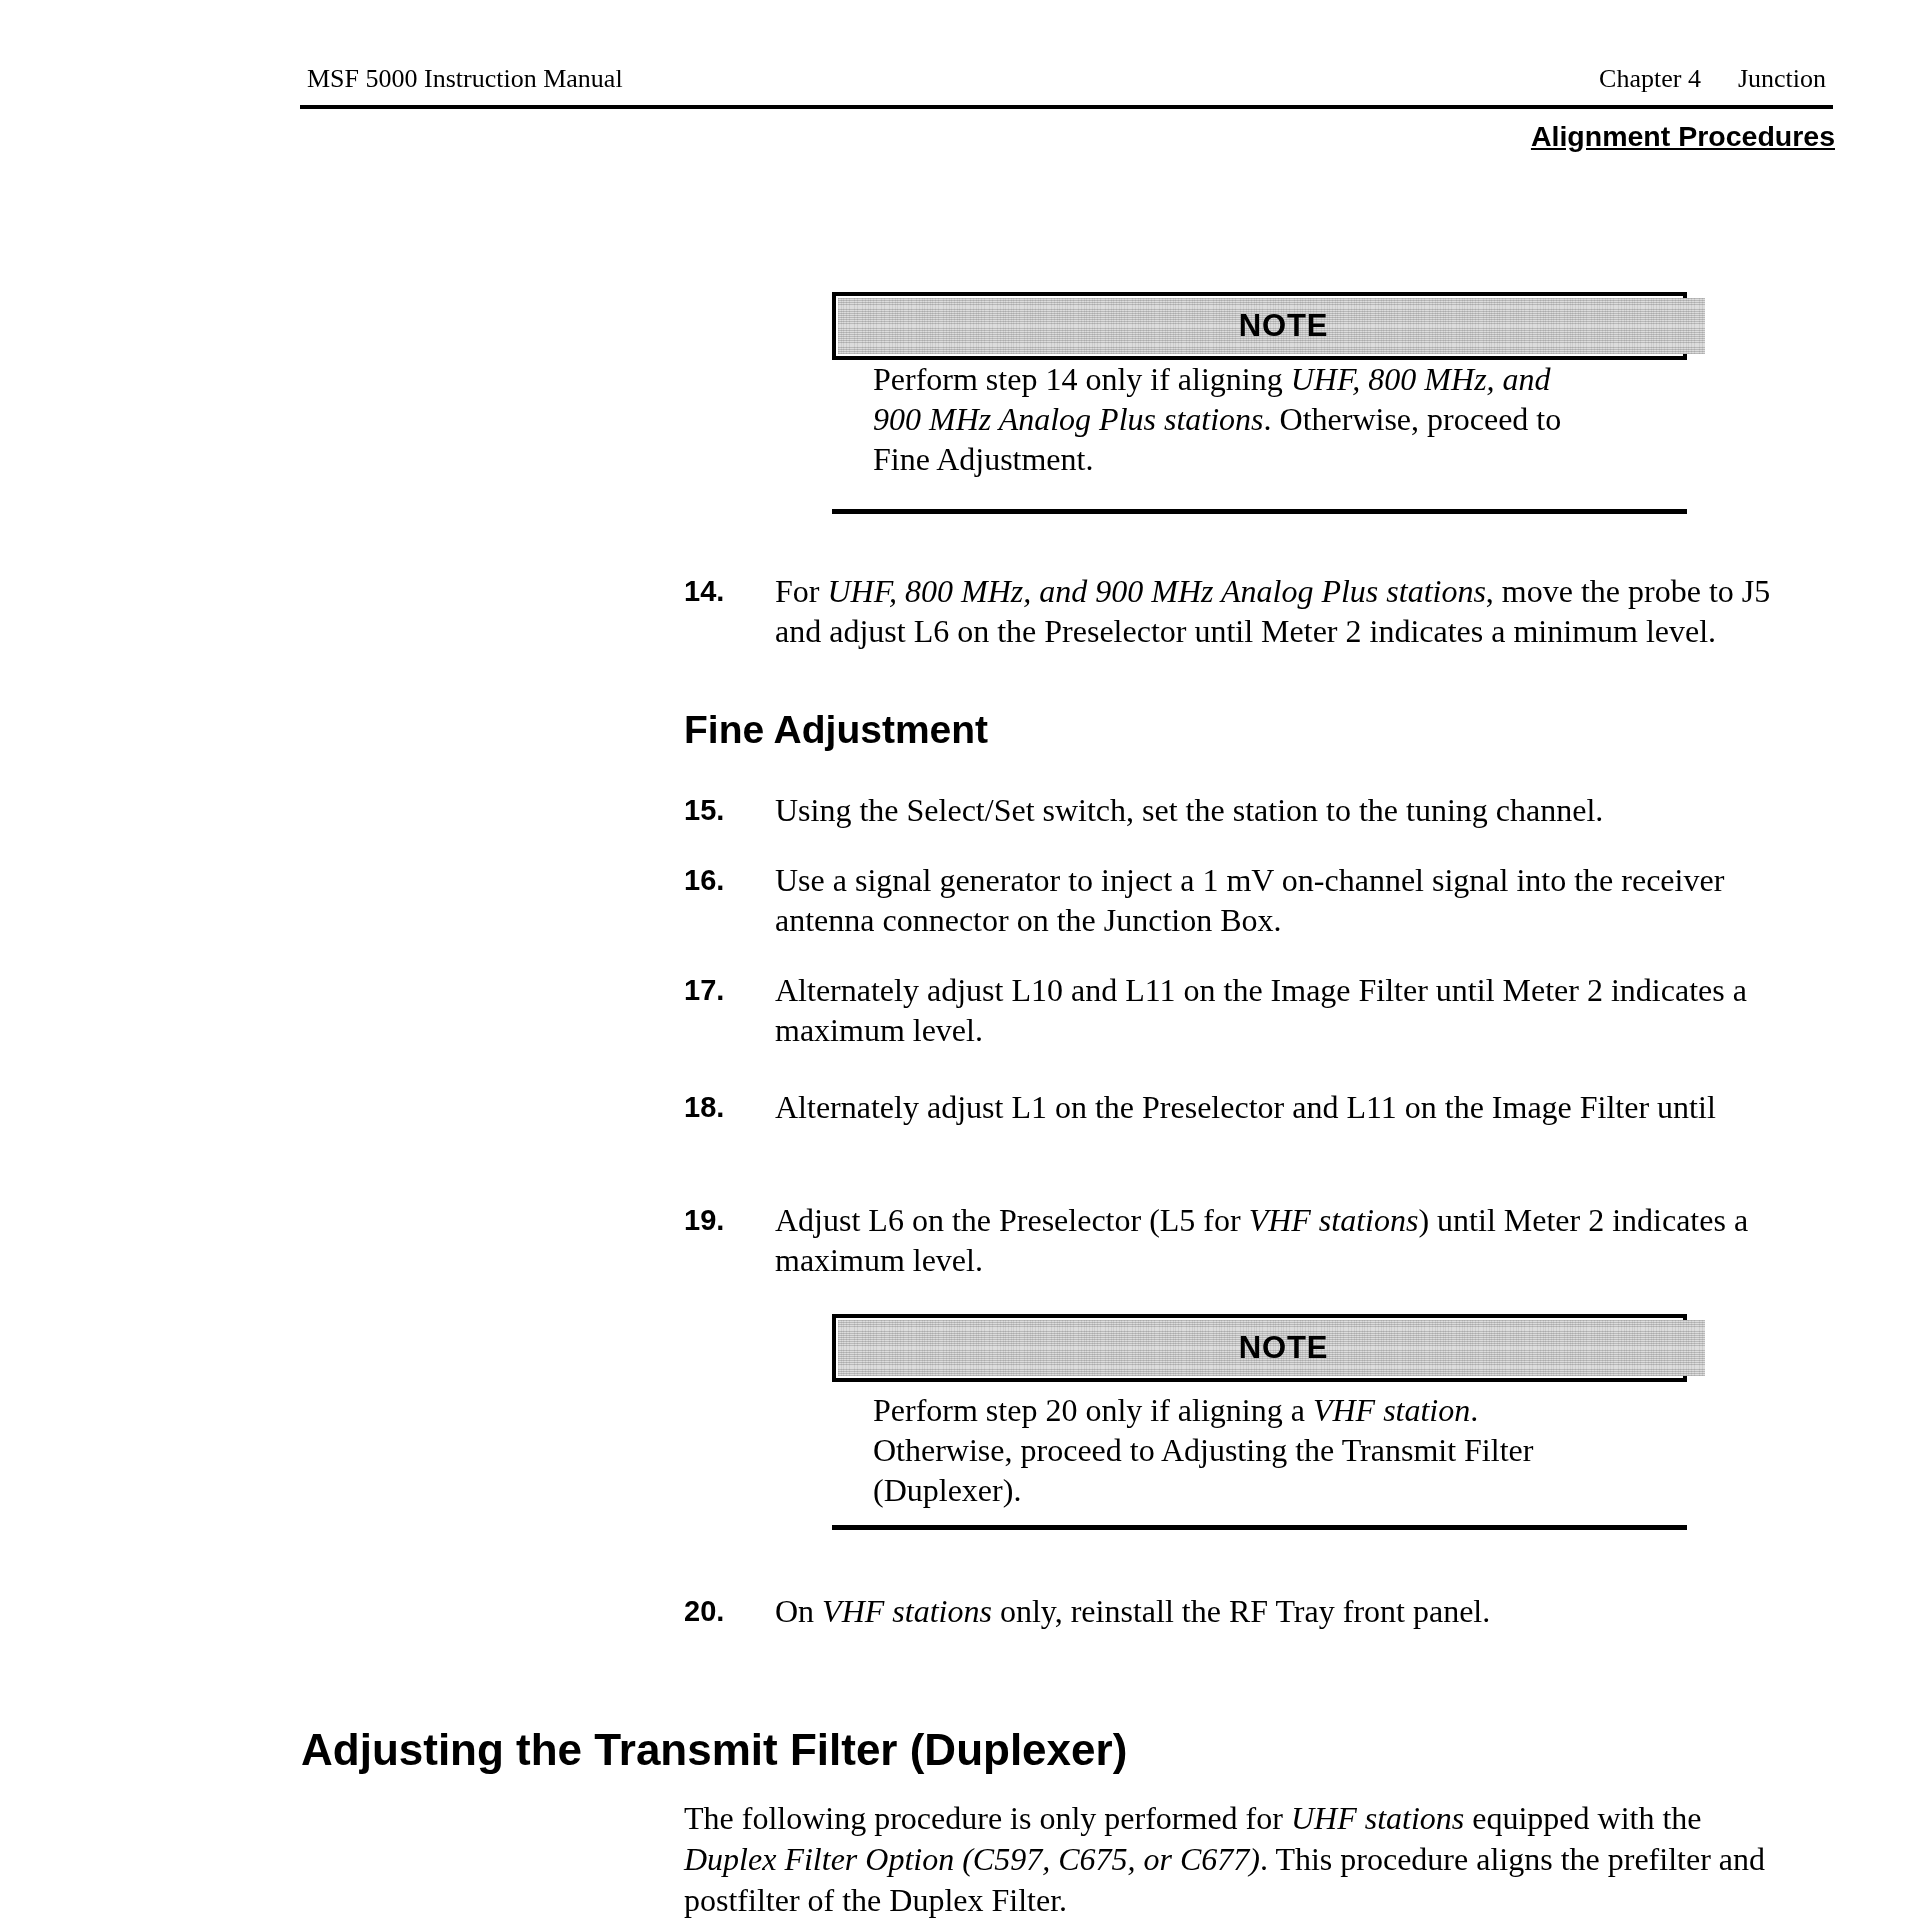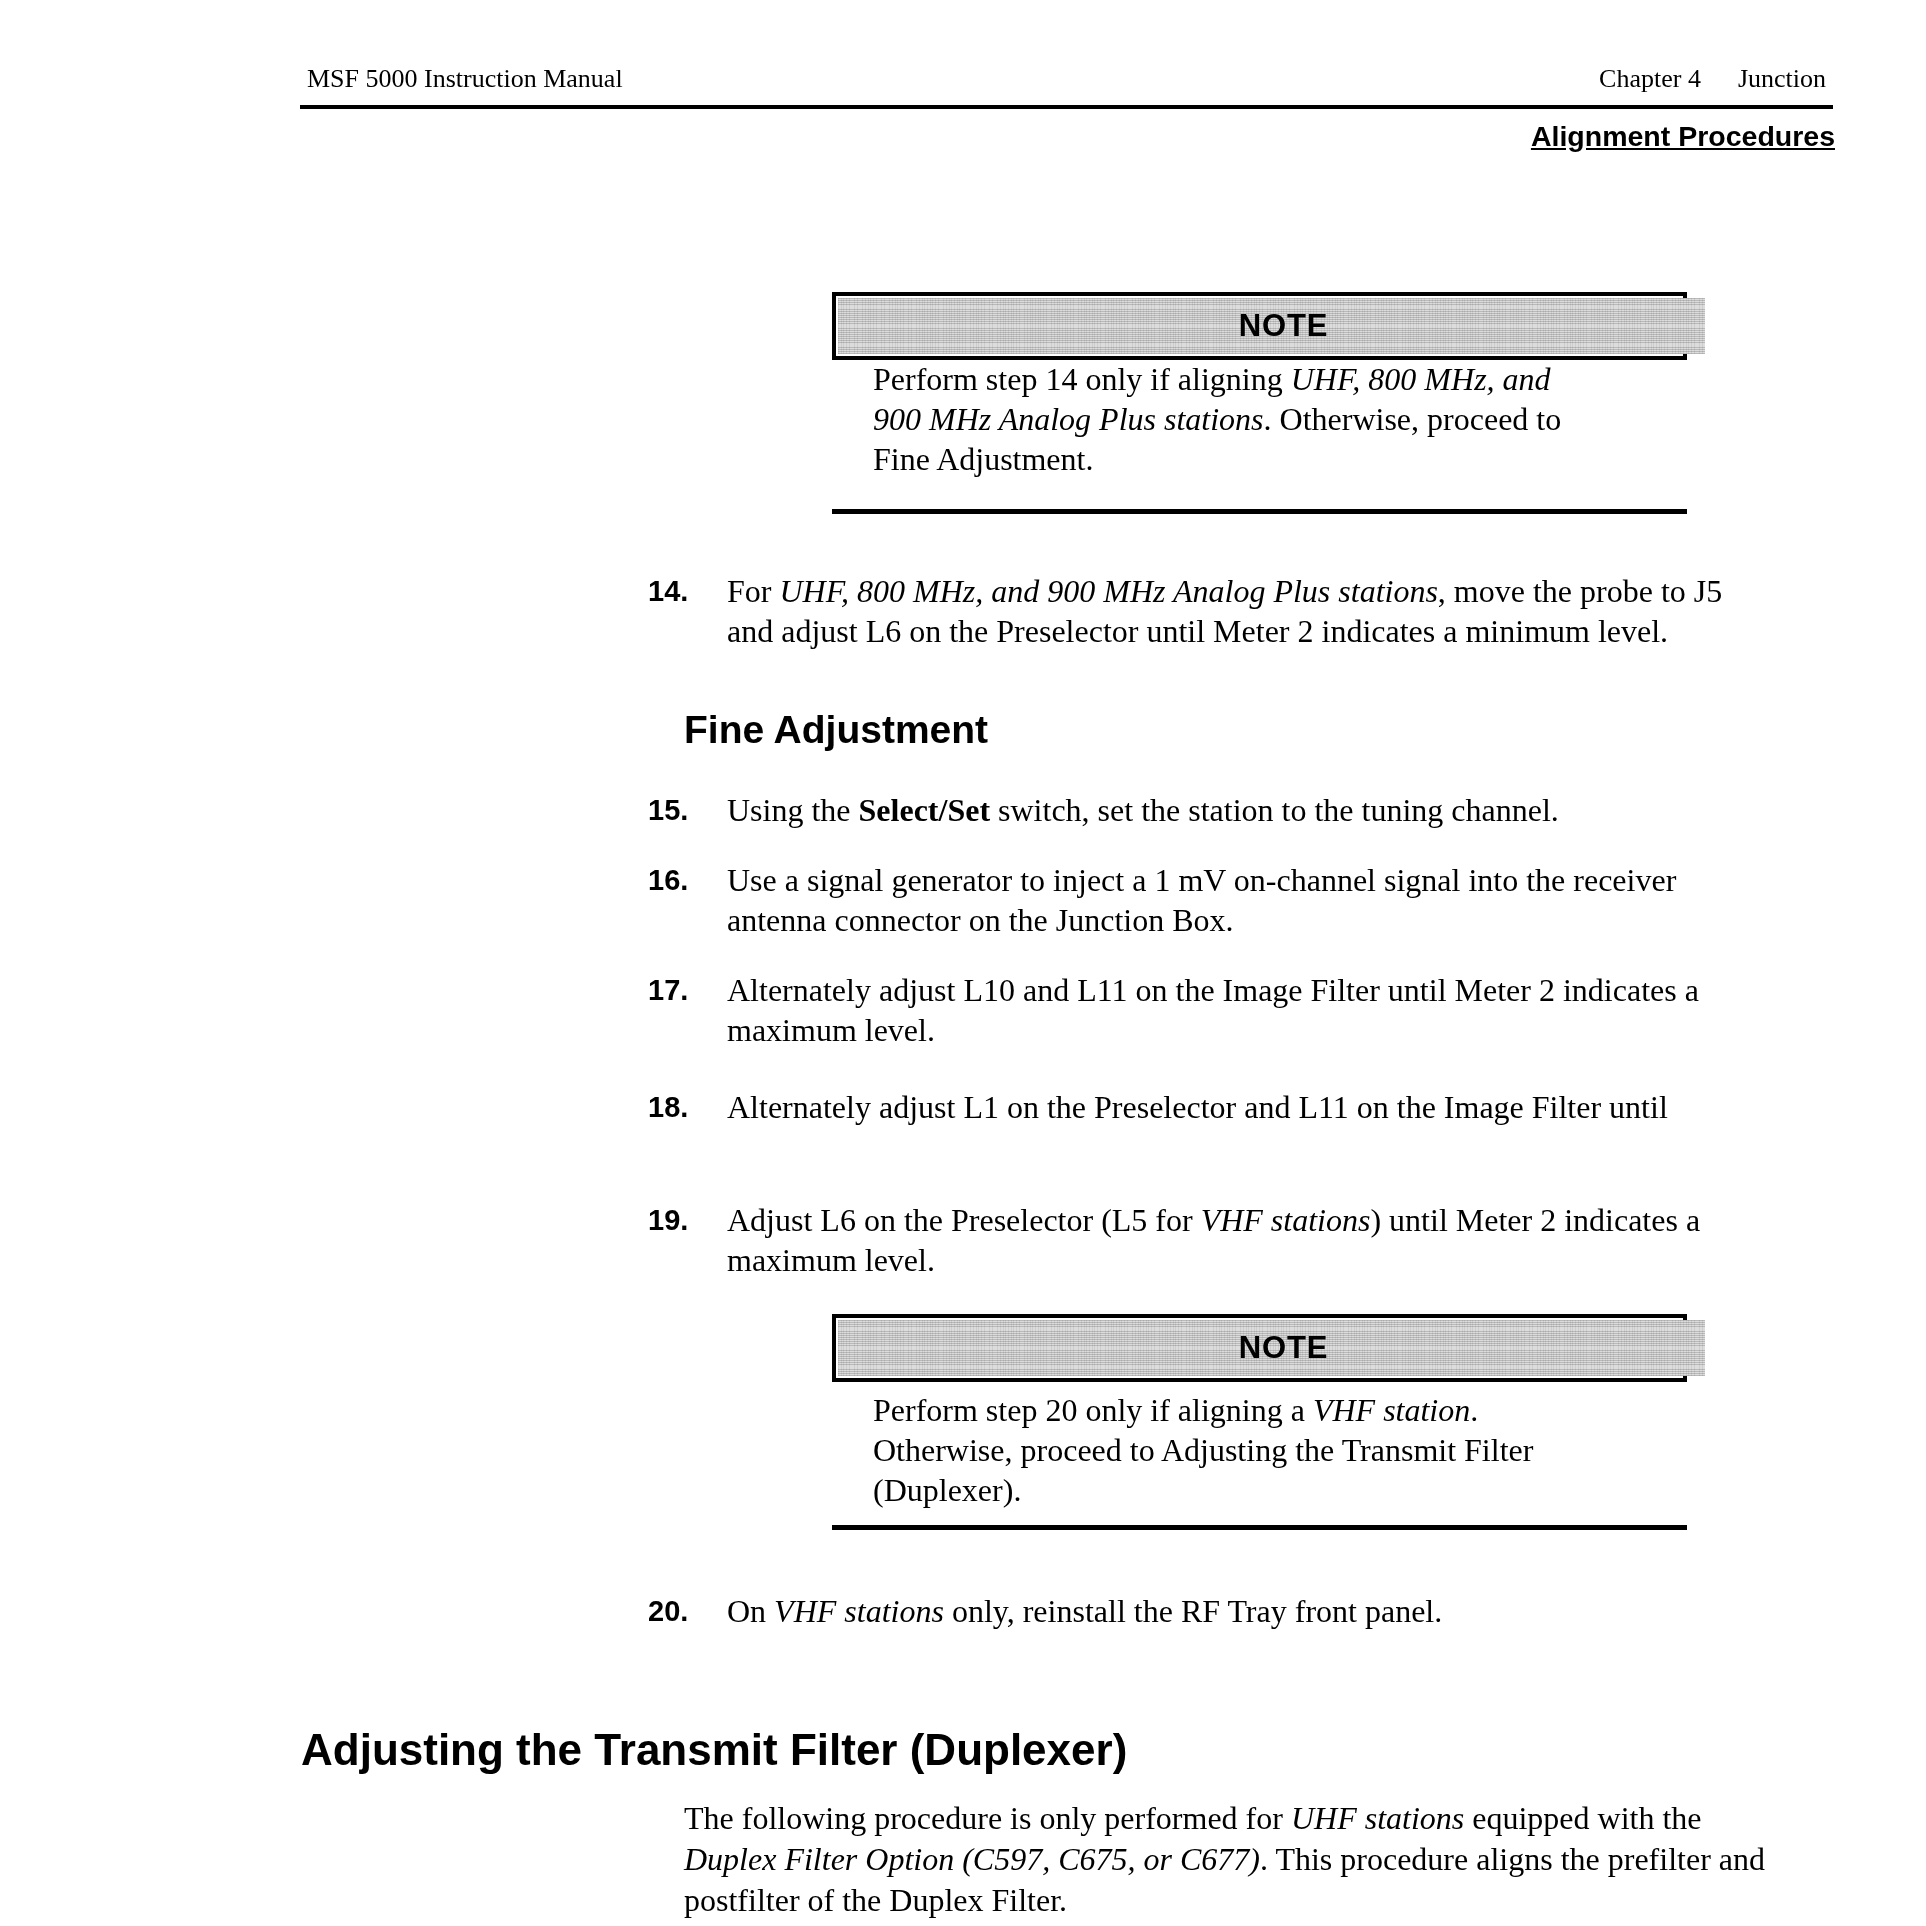--- a/index.html
+++ b/index.html
@@ -54,22 +54,22 @@
   .note-text{
     left:873px; width:790px;
     font-size:32px; line-height:40px;
   }
   .note-rule{
     left:832px; width:855px; height:5.4px;
     background:#000;
   }
   
   .step{
-    left:648px; width:1160px;
-    display:flex; align-items:flex-start;
+    left:684px; width:1160px;
+    display:flex; align-items:flex-start;gap:12px;
   }
   .step-num{
     flex:0 0 79px;
     font-family:"Liberation Sans","DejaVu Sans",sans-serif;
     font-weight:700; font-size:29px; line-height:40px;
   }
   .step-body{
     flex:1 1 auto;
     font-size:32px; line-height:40px;
   }
@@ -83,21 +83,21 @@
     left:301px; top:1725px;
     font-family:"Liberation Sans","DejaVu Sans",sans-serif;
     font-weight:700; font-size:44px; line-height:50px;
   }
   
   .para{
     left:684px; width:1179px;
     font-size:32px; line-height:41px;
   }
   .it{font-style:italic;}
-  .bd{font-weight:700;}
+  .bd{font-weight:400;}
 </style>
 </head>
 <body>
 
 <div class="page">
 
   <div class="abs hdr-left">MSF 5000 Instruction Manual</div>
   <div class="abs hdr-right">
     <span>Chapter 4</span>
     <span>Junction</span>

